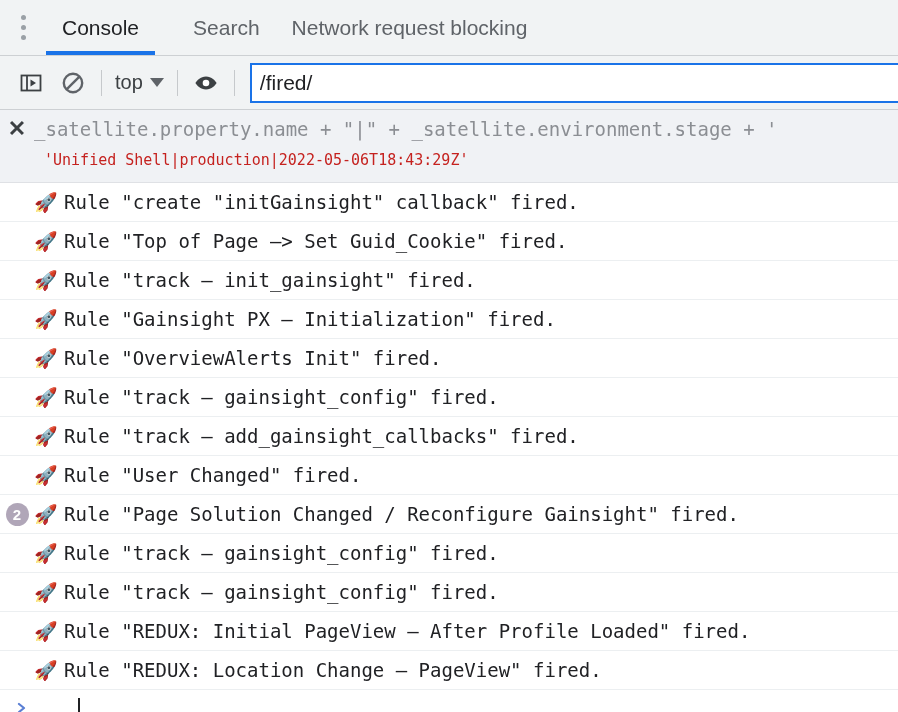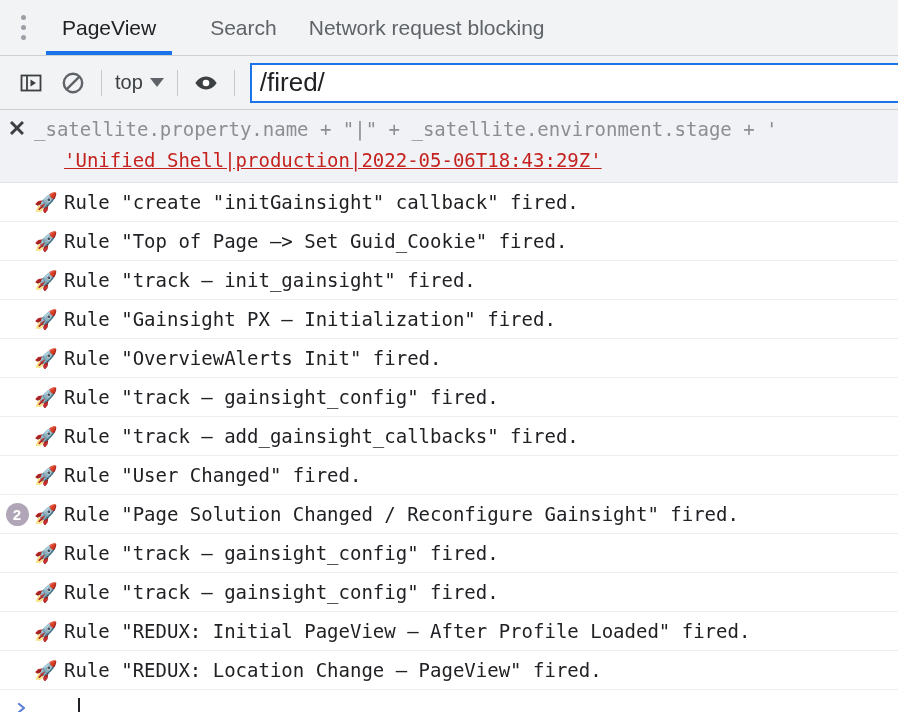--- a/index.html
+++ b/index.html
@@ -112,21 +112,21 @@
     align-items: center;
   }
   .filter-input {
     width: 100%;
     height: 100%;
     box-sizing: border-box;
     border: 2px solid #1a73e8;
     border-right: none;
     background: #ffffff;
     font-family: "Liberation Sans", sans-serif;
-    font-size: 26px;
+    font-size: 21px;
     color: #202124;
     padding: 0 8px;
     outline: none;
   }
 
   
   .console-body {
     background: #ffffff;
     height: 604px;
     overflow: hidden;
@@ -157,27 +157,26 @@
     line-height: 30px;
   }
   .err-expr {
     color: #8b8e93;
     overflow: hidden;
     white-space: nowrap;
     flex: 1 1 auto;
   }
   .err-result {
     color: #c5221f;
-    padding-left: 64px;
+    padding-left: 44px;
     font-family: "DejaVu Sans Mono", monospace;
-    font-size: 19px;
+    font-size: 15px;
     line-height: 32px;
     white-space: pre;
     font-weight: 500;
-    text-decoration: underline;
   }
 
   
   .log-row {
     height: 38px;
     display: flex;
     align-items: center;
     border-bottom: 1px solid #eceff1;
     white-space: nowrap;
     overflow: hidden;
@@ -242,21 +241,21 @@
 </head>
 <body>
 
 <div class="tabstrip">
   <div class="kebab">
     <i></i>
     <i></i>
     <i></i>
   </div>
   <div class="tab active">
-    <span>PageView</span>
+    <span>Console</span>
   </div>
   <div class="tab" style="margin-left:22px;">
     <span>Search</span>
   </div>
   <div class="tab">
     <span>Network request blocking</span>
   </div>
 </div>
 
 <div class="toolbar">

